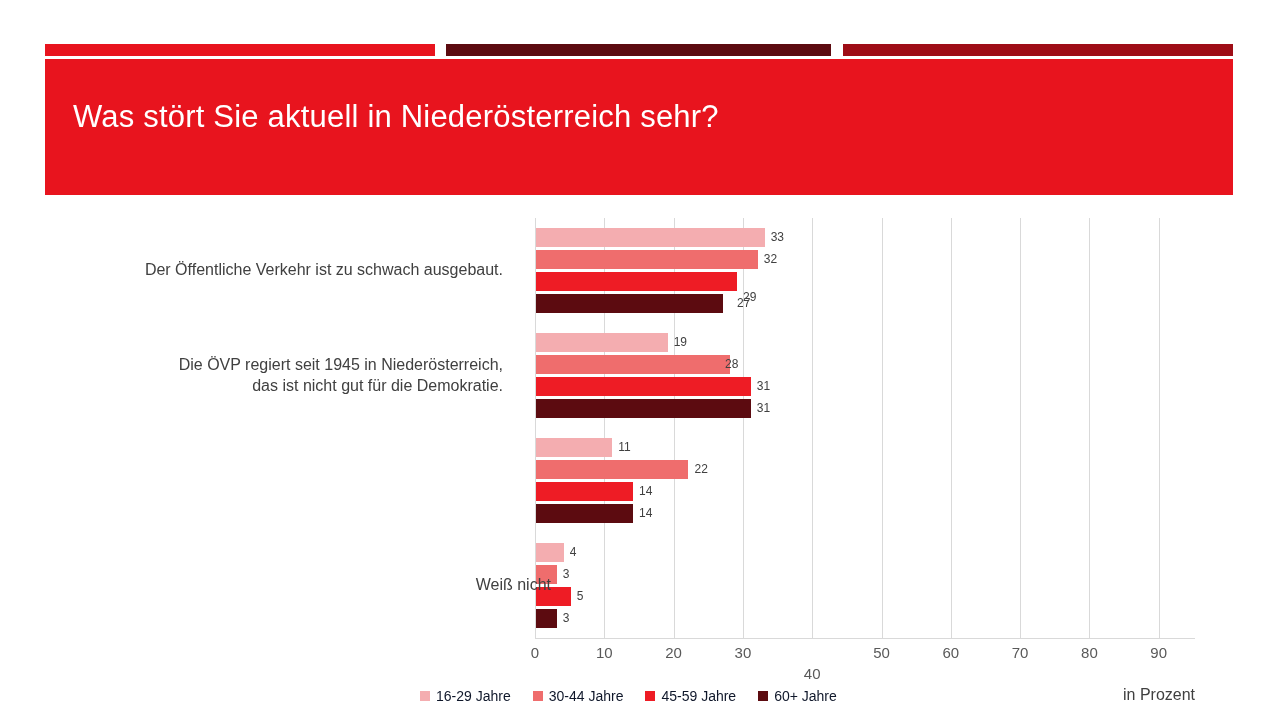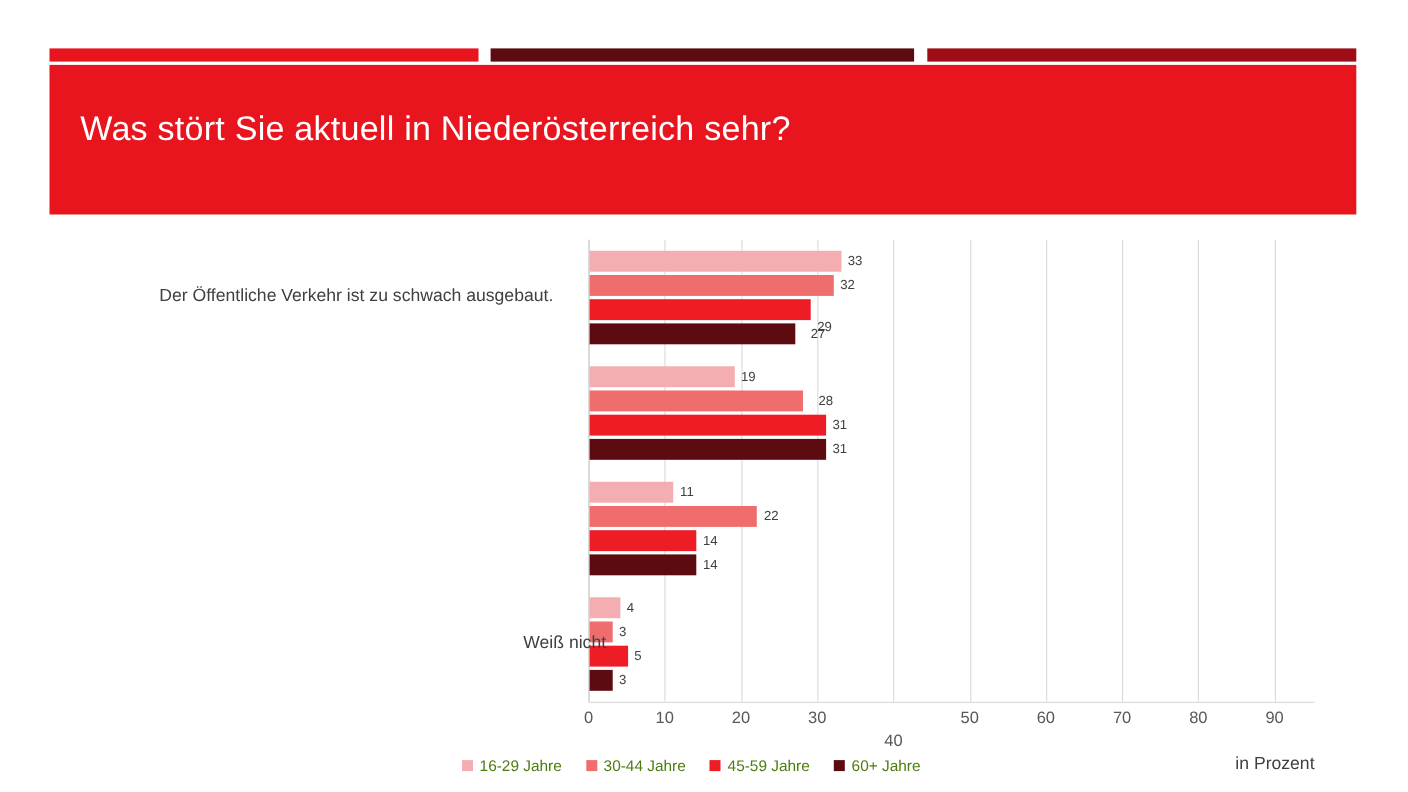--- a/index.html
+++ b/index.html
@@ -151,21 +151,21 @@
     align-items: center;
     gap: 6px;
   }
   .legend-swatch {
     width: 10px;
     height: 10px;
     display: inline-block;
   }
   .legend-label {
     font-size: 14px;
-    color: #4d7c0f;
+    color: #0f172a;
     white-space: nowrap;
   }
   .axis-unit {
     position: absolute;
     left: 1123px;
     top: 481px;
     font-size: 16px;
     color: #404040;
     white-space: nowrap;
   }
@@ -214,25 +214,29 @@
       <div class="bar" style="left: 1px; top: 54px; width: 200.97px; background: rgb(238, 28, 37);"></div>
       <div class="bar-value" style="left: 207.97px; top: 70px;">29</div>
       <div class="bar" style="left: 1px; top: 76px; width: 187.11px; background: rgb(92, 11, 16);"></div>
       <div class="bar-value" style="left: 202px; top: 76px;">27</div>
       <div class="cat-label-wrap" style="top: 40.5px; left: -535px;">
         <div class="cat-label" style="position: relative; padding-right: 16px;">Der Öffentliche Verkehr ist zu schwach ausgebaut.</div>
       </div>
       <div class="bar" style="left: 1px; top: 115px; width: 131.67px; background: rgb(244, 173, 176);"></div>
       <div class="bar-value" style="left: 138.67px; top: 115px;">19</div>
       <div class="bar" style="left: 1px; top: 137px; width: 194.04px; background: rgb(239, 109, 109);"></div>
-      <div class="bar-value" style="left: 209px; top: 137px;">28</div>
+      <div class="bar-value" style="left: 190px; top: 137px;">28</div>
       <div class="bar" style="left: 1px; top: 159px; width: 214.83px; background: rgb(238, 28, 37);"></div>
       <div class="bar-value" style="left: 221.83px; top: 159px;">31</div>
       <div class="bar" style="left: 1px; top: 181px; width: 214.83px; background: rgb(92, 11, 16);"></div>
       <div class="bar-value" style="left: 221.83px; top: 181px;">31</div>
+      <div class="cat-label-wrap" style="top: 135.5px; left: -535px;">
+        <div class="cat-label" style="position: relative; padding-right: 16px;">Die ÖVP regiert seit 1945 in Niederösterreich,
+das ist nicht gut für die Demokratie.</div>
+      </div>
       <div class="bar" style="left: 1px; top: 220px; width: 76.23px; background: rgb(244, 173, 176);"></div>
       <div class="bar-value" style="left: 83.23px; top: 220px;">11</div>
       <div class="bar" style="left: 1px; top: 242px; width: 152.46px; background: rgb(239, 109, 109);"></div>
       <div class="bar-value" style="left: 159.46px; top: 242px;">22</div>
       <div class="bar" style="left: 1px; top: 264px; width: 97.02px; background: rgb(238, 28, 37);"></div>
       <div class="bar-value" style="left: 104.02px; top: 264px;">14</div>
       <div class="bar" style="left: 1px; top: 286px; width: 97.02px; background: rgb(92, 11, 16);"></div>
       <div class="bar-value" style="left: 104.02px; top: 286px;">14</div>
       <div class="bar" style="left: 1px; top: 325px; width: 27.72px; background: rgb(244, 173, 176);"></div>
       <div class="bar-value" style="left: 34.72px; top: 325px;">4</div>

